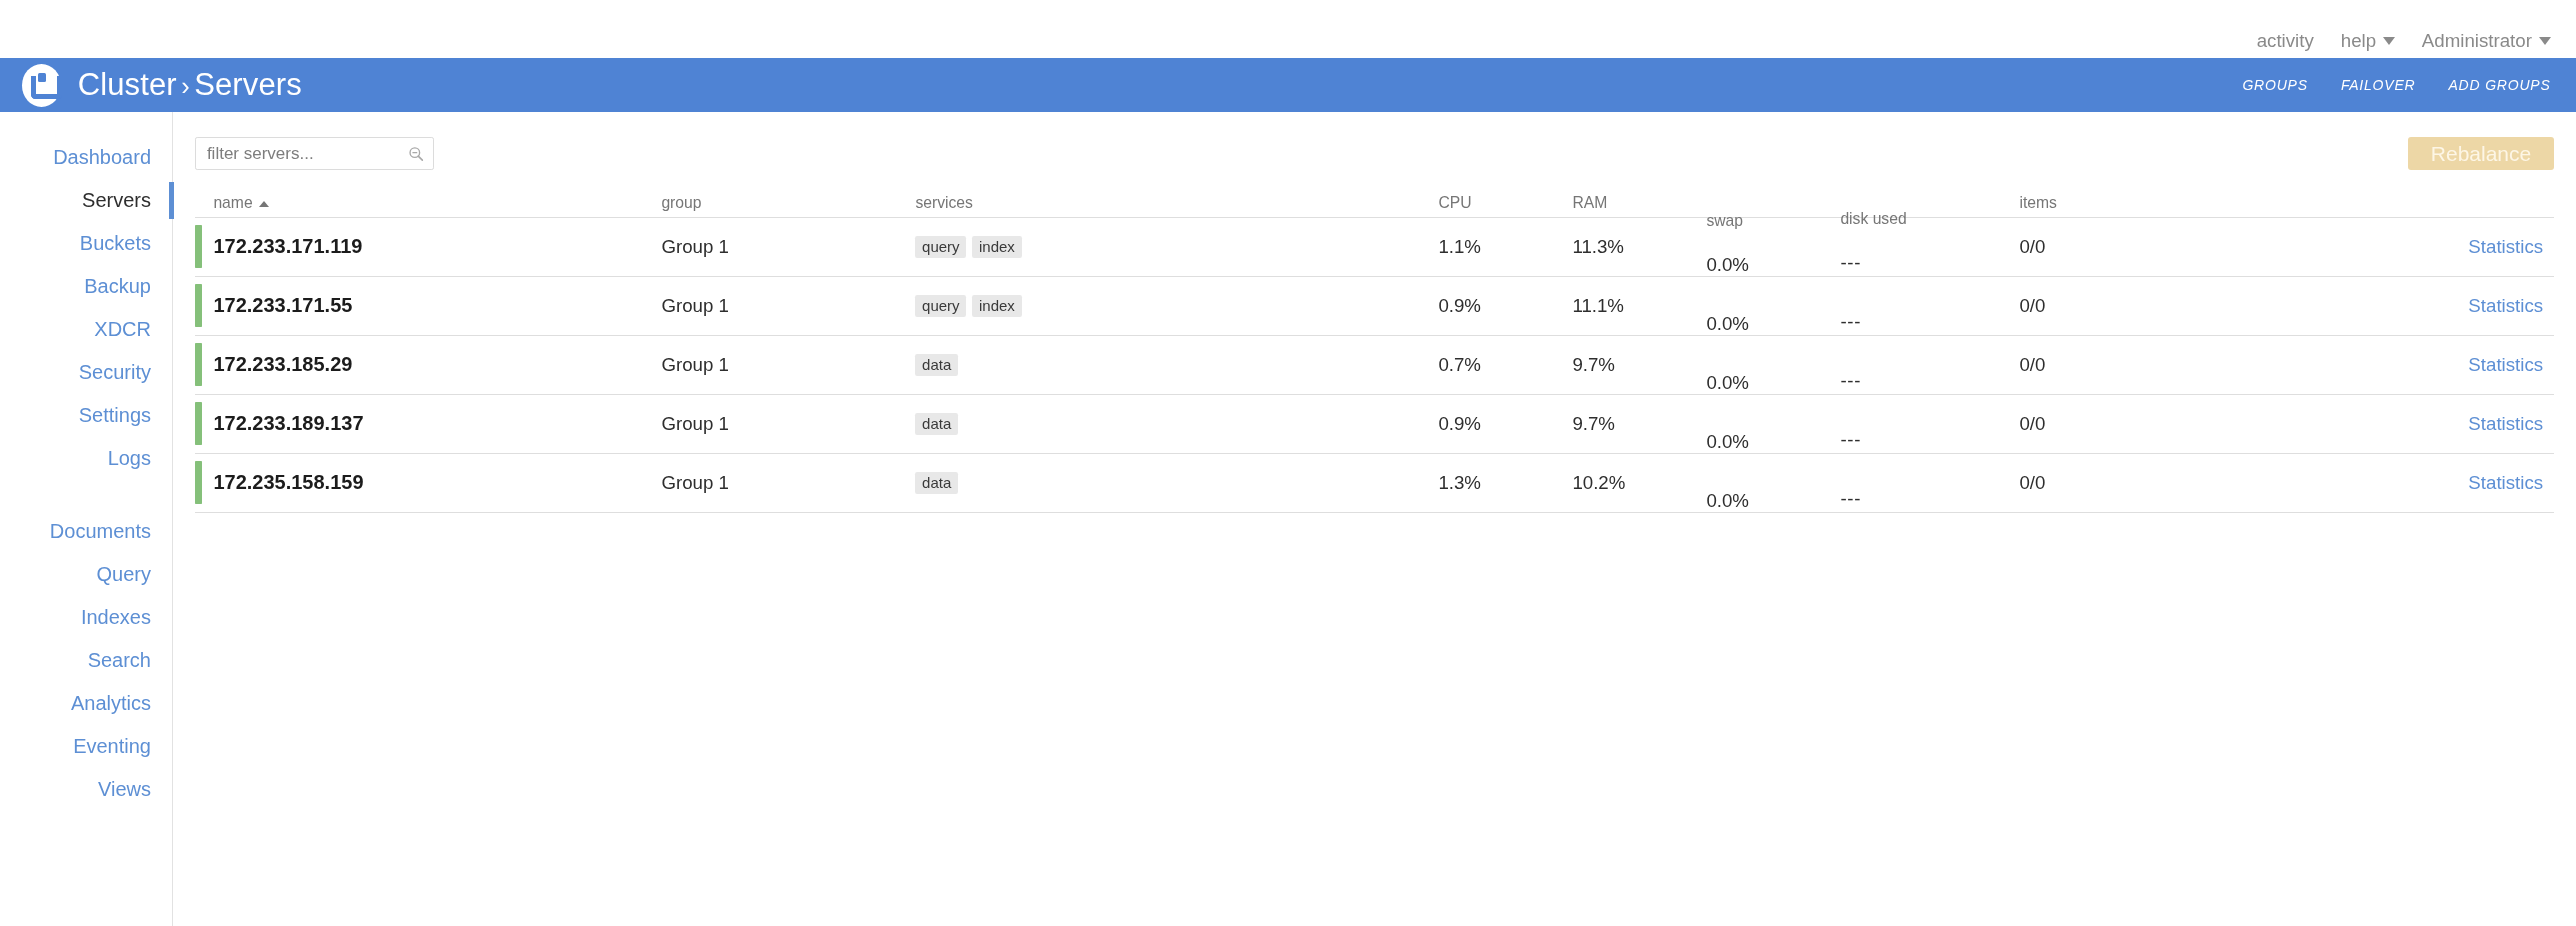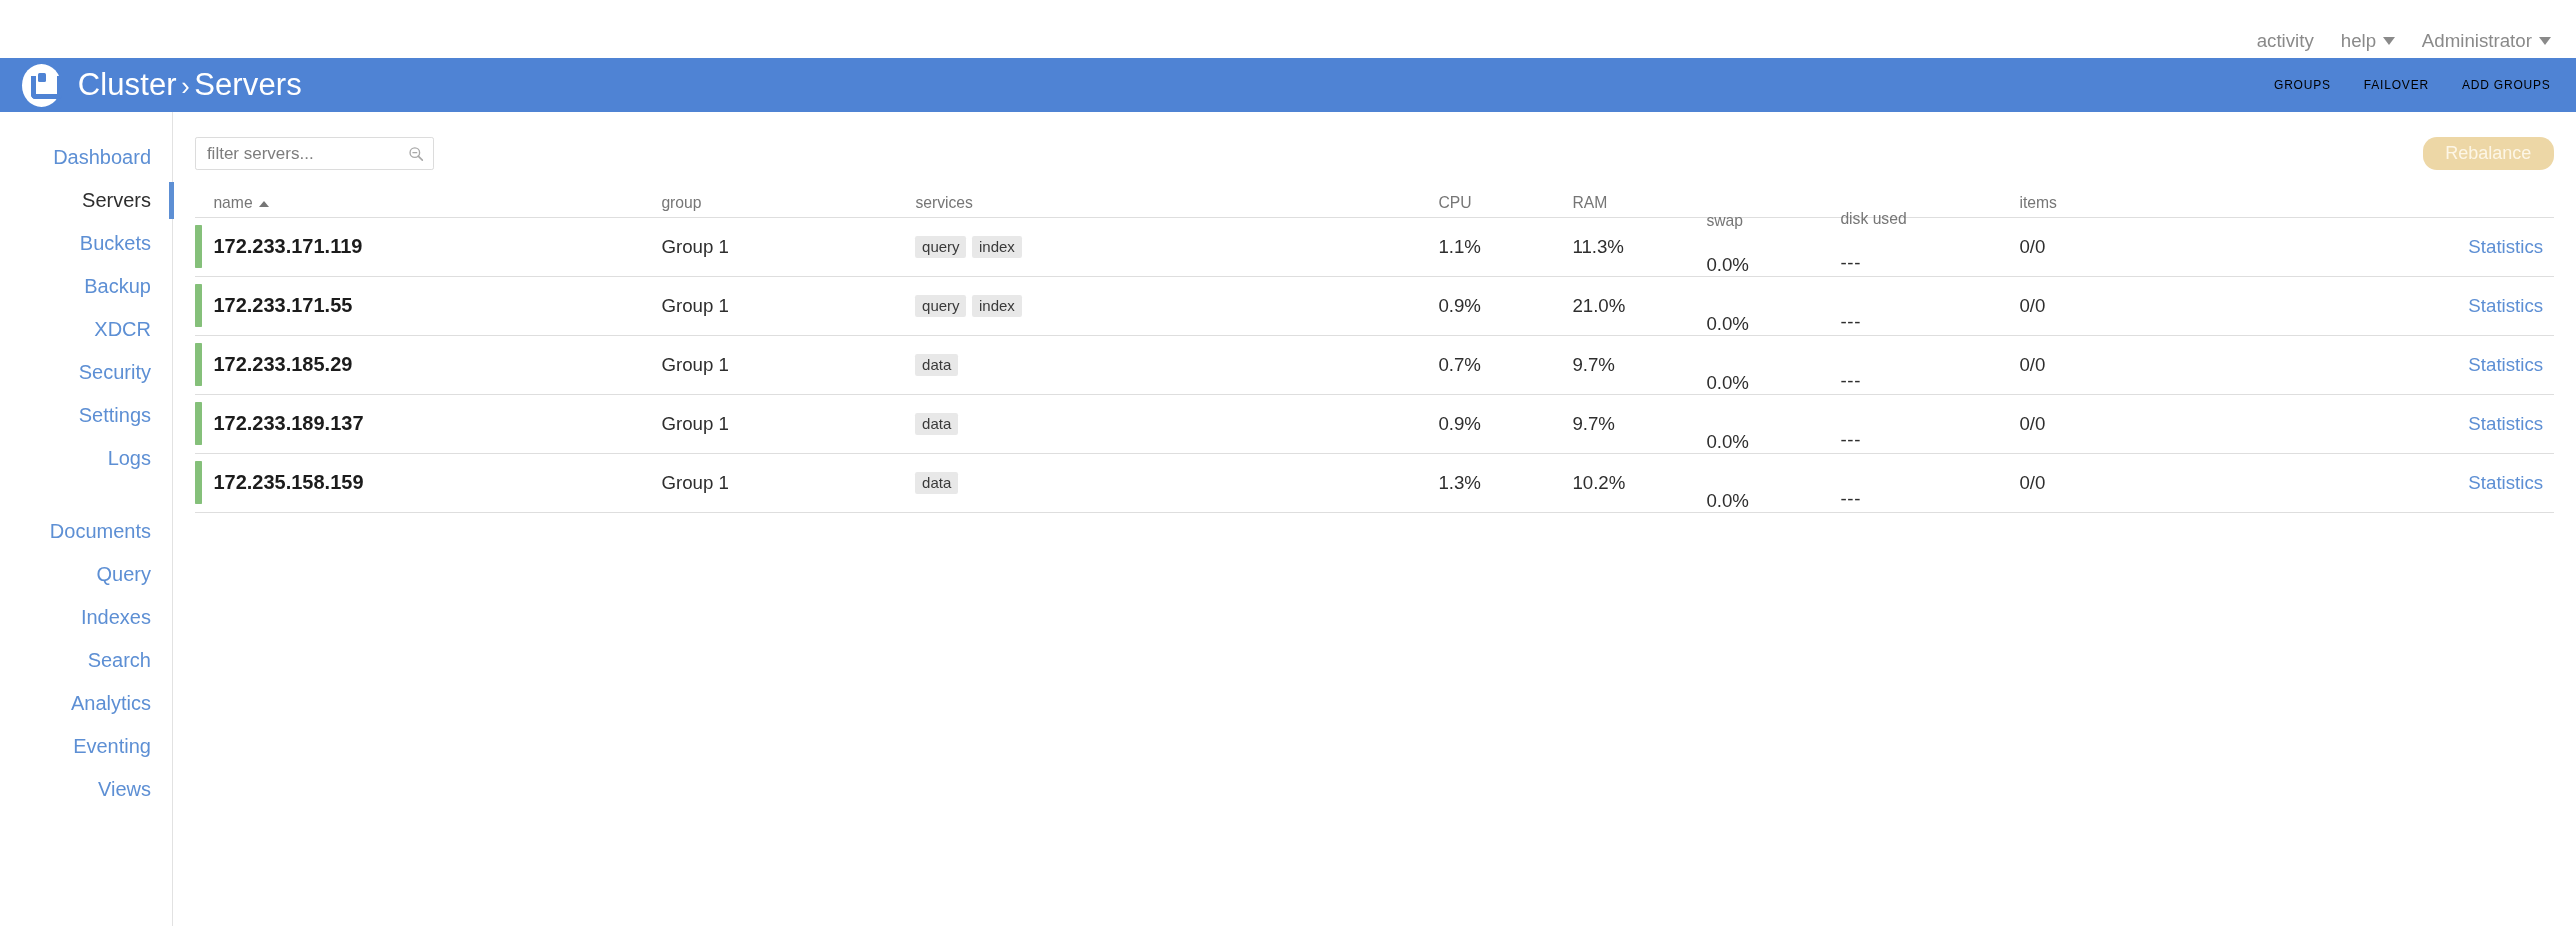--- a/index.html
+++ b/index.html
@@ -86,25 +86,26 @@
     white-space: nowrap;
   }
   .brand-sep { margin: 0 4.5px; font-size: 25.4px; }
 
   .header-nav {
     display: flex;
     align-items: center;
     gap: 33px;
   }
   .header-nav-item {
-    color: #000000;
-    font-size: 12px;
+    color: #ffffff;
+    font-size: 14px;
     letter-spacing: 0.8px;
     cursor: pointer;
     white-space: nowrap;
+    font-style: italic;
   }
 
   
   .body-wrap {
     display: flex;
     height: calc(926px - 34px - 54px);
   }
 
   
   .sidebar {
@@ -177,22 +178,22 @@
     top: 50%;
     transform: translateY(-50%);
     width: 16.4px; height: 16.4px;
     pointer-events: none;
   }
 
   .rebalance-btn {
     background: #edd7a6;
     color: #fdf6e6;
     border: none;
-    border-radius: 14px;
-    font-size: 18px;
+    border-radius: 3px;
+    font-size: 21px;
     font-family: "Liberation Sans", sans-serif;
     padding: 0 22.4px;
     height: 33px;
     cursor: default;
     white-space: nowrap;
   }
 
   
   .srv-table { width: 100%; }
   .thead-row {
@@ -396,21 +397,21 @@
             <div class="status-bar" style="background: rgb(133, 192, 122);"></div>
             <div class="cell c-name cell-name">172.233.171.55</div>
             <div class="cell c-group cell-group">Group 1</div>
             <div class="cell c-services">
               <div class="services-wrap">
                 <span class="badge">query</span>
                 <span class="badge">index</span>
               </div>
             </div>
             <div class="cell c-cpu cell-metric">0.9%</div>
-            <div class="cell c-ram cell-metric">21.0%</div>
+            <div class="cell c-ram cell-metric">11.1%</div>
             <div class="cell c-swap cell-metric">0.0%</div>
             <div class="cell c-disk cell-dash">---</div>
             <div class="cell c-items cell-metric">0/0</div>
             <div class="cell c-stats"><span class="stats-link">Statistics</span></div>
           </div>
           <div class="trow">
             <div class="status-bar" style="background: rgb(133, 192, 122);"></div>
             <div class="cell c-name cell-name">172.233.185.29</div>
             <div class="cell c-group cell-group">Group 1</div>
             <div class="cell c-services">

